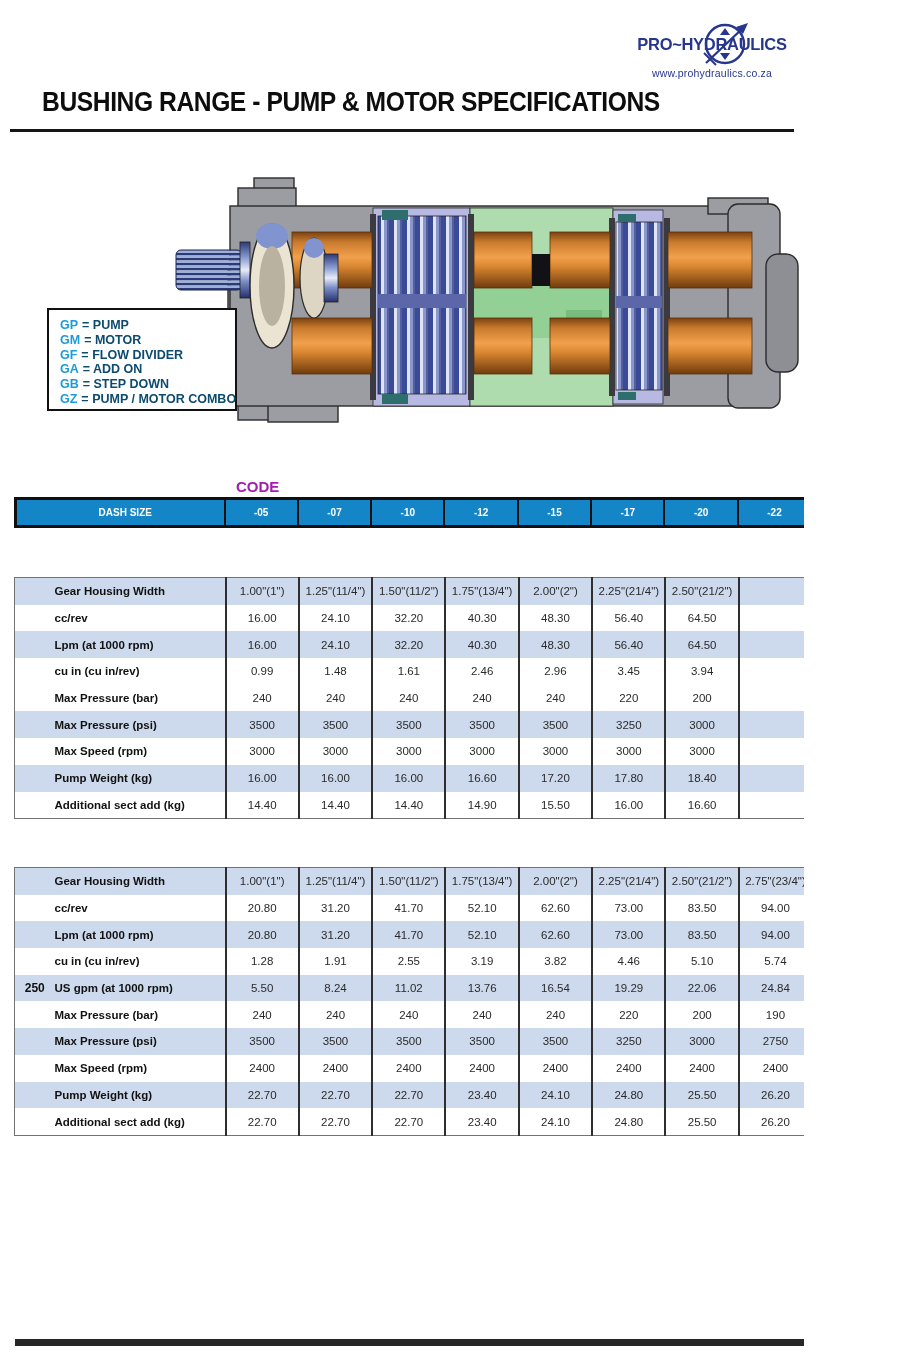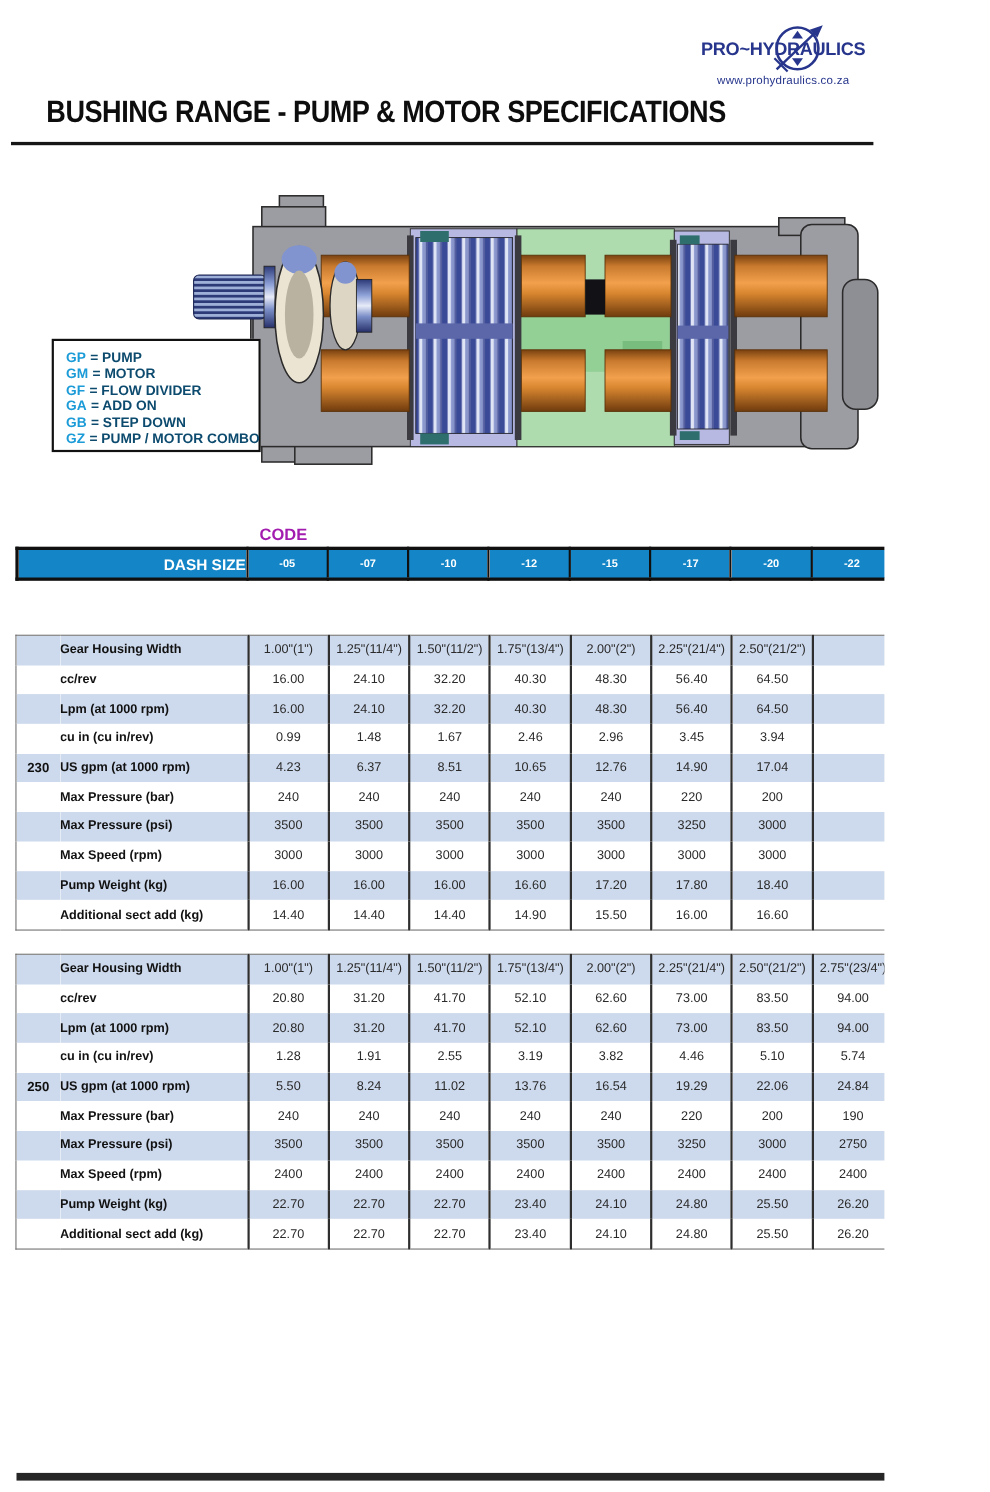--- a/index.html
+++ b/index.html
@@ -23,21 +23,21 @@
           border:2.5px solid #111;background:#fff;padding:8px 4px 6px 11px;z-index:2;}
   .legend-line{font-size:12.5px;font-weight:bold;line-height:14.8px;white-space:nowrap;}
   .legend-code{color:var(--legendblue,#1b9bd7);}
   .legend-label{color:#0c4a6e;margin-left:4px;}
 
   
   .code-heading{position:absolute;left:236px;top:478px;font-size:15px;font-weight:bold;color:#a21caf;}
   .code-table{position:absolute;left:14px;top:497px;width:872px;border-collapse:collapse;table-layout:fixed;border:3px solid #101010;}
   .code-table td{border:2.5px solid #101010;background:var(--blue,#1486c7);color:#fff;font-weight:bold;
                  height:25px;text-align:center;font-size:10px;padding:0;white-space:nowrap;overflow:hidden;}
-  .code-table td.ct-label{text-align:right;padding-left:10px;font-size:14px;}
+  .code-table td.ct-label{text-align:center;padding-left:10px;font-size:10px;}
 
   
   .spec-table{position:absolute;left:14px;width:872px;border-collapse:collapse;table-layout:fixed;border:1px solid #737373;}
   .spec-table.t1{top:577px}
   .spec-table.t2{top:867px}
   .spec-table td{height:26.7px;padding:0;font-size:11.5px;color:#2a2a2a;text-align:center;white-space:nowrap;overflow:hidden;}
   .spec-table td.series{font-weight:bold;font-size:12px;color:#111;}
   .spec-table td.lbl{text-align:left;font-weight:bold;font-size:11.5px;color:#111;}
   .spec-table td.val{border-left:2px solid #2e2e2e;}
   .spec-table tr.blue td{background:var(--lightblue,#cdd9ec);}
@@ -237,38 +237,25 @@
           <td class="val">56.40</td>
           <td class="val">64.50</td>
           <td class="val"></td>
           <td class="val"></td>
         </tr>
         <tr class="white">
           <td class="series"></td>
           <td class="lbl">cu in (cu in/rev)</td>
           <td class="val">0.99</td>
           <td class="val">1.48</td>
-          <td class="val">1.67</td>
+          <td class="val">1.61</td>
           <td class="val">2.46</td>
           <td class="val">2.96</td>
           <td class="val">3.45</td>
           <td class="val">3.94</td>
-          <td class="val"></td>
-          <td class="val"></td>
-        </tr>
-        <tr class="blue">
-          <td class="series">230</td>
-          <td class="lbl">US gpm (at 1000 rpm)</td>
-          <td class="val">4.23</td>
-          <td class="val">6.37</td>
-          <td class="val">8.51</td>
-          <td class="val">10.65</td>
-          <td class="val">12.76</td>
-          <td class="val">14.90</td>
-          <td class="val">17.04</td>
           <td class="val"></td>
           <td class="val"></td>
         </tr>
         <tr class="white">
           <td class="series"></td>
           <td class="lbl">Max Pressure (bar)</td>
           <td class="val">240</td>
           <td class="val">240</td>
           <td class="val">240</td>
           <td class="val">240</td>

